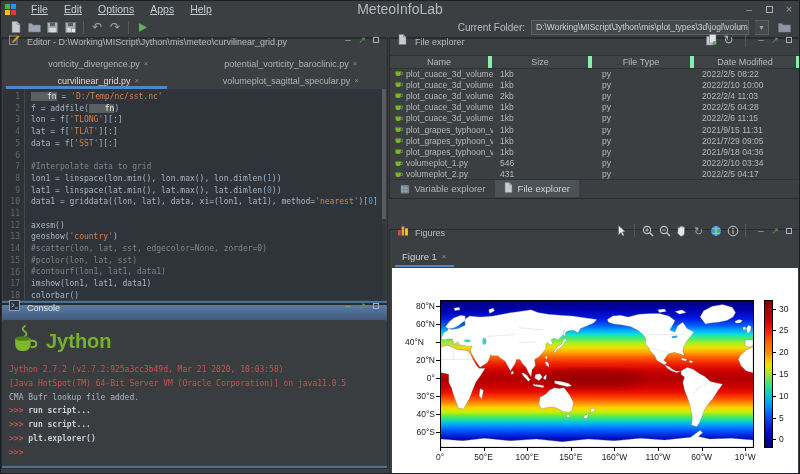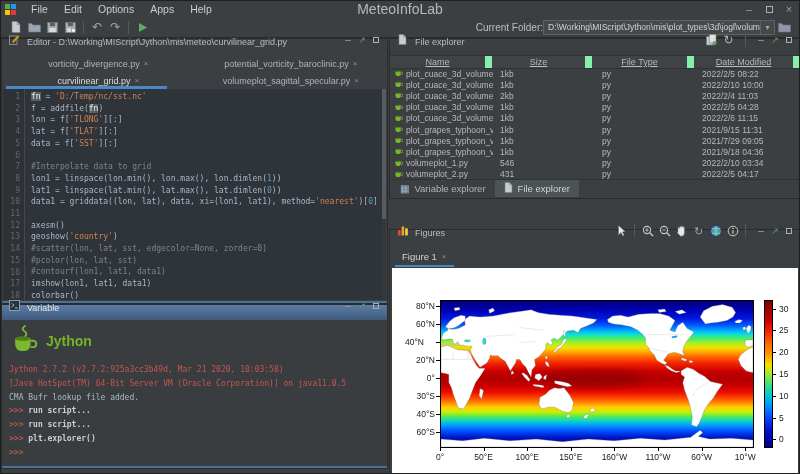--- a/index.html
+++ b/index.html
@@ -3,32 +3,32 @@
 <meta charset="utf-8">
 <style>
   html,body{margin:0;padding:0;background:#1e1f22;}
   *{box-sizing:border-box;}
   .window{position:relative;width:800px;height:474px;background:#3c3f41;overflow:hidden;
     font-family:"Liberation Sans",sans-serif;color:#bbb;border:1px solid #1e1f22;}
   
   .titlebar{position:absolute;left:0;top:0;right:0;height:16px;display:flex;align-items:center;
     background:#3c3f41;font-size:10.5px;color:#c7ccd1;}
   .applogo{width:13px;height:12px;margin:0 5px 0 4px;display:flex;align-items:center;}
-  .menu-item{padding:0 8px;cursor:default;}
+  .menu-item{padding:0 8px;cursor:default;text-decoration:underline;}
   .win-title{position:absolute;left:50%;transform:translateX(-50%);color:#b4b9bd;font-size:14px;}
   .wincontrols{margin-left:auto;display:flex;}
   .wbtn{width:20px;text-align:center;color:#aab0b6;font-size:11px;line-height:16px;}
   .maxbox{display:inline-block;width:7px;height:7px;border:1px solid #aab0b6;vertical-align:0;}
   
   .toolbar{position:absolute;left:0;top:16px;right:0;height:21px;display:flex;align-items:center;
     padding:0 6px;background:#3c3f41;border-bottom:1px solid #2b2b2b;}
   .tbico{width:18px;height:18px;display:flex;align-items:center;justify-content:center;}
   .tbsep{width:1px;height:13px;background:#55595c;margin:0 4px;display:inline-block;}
   .uglyph{color:#9fa6ad;font-size:12px;line-height:12px;}
-  .cf-group{margin-left:auto;display:flex;align-items:center;gap:0;text-align:right;}
+  .cf-group{margin-left:auto;display:flex;align-items:center;gap:6px;text-align:right;}
   .cf-label{font-size:10px;color:#b9bec3;}
   .combo{width:218px;height:15px;background:#45494a;border:1px solid #5e6163;color:#cdd2d6;
     font-size:8.5px;line-height:13px;padding:0 4px;white-space:nowrap;overflow:hidden;}
   .combo-arrow{width:14px;height:15px;background:#45494a;border:1px solid #5e6163;border-left:none;
     color:#9fa6ad;font-size:8px;display:flex;align-items:center;justify-content:center;}
   
   .panel{position:absolute;background:#3c3f41;border:1px solid #2b2b2b;}
   .phdr{height:15px;display:flex;align-items:flex-end;gap:4px;padding:8px 4px;font-size:9px;color:#b8bcbf;}
   .phdr .grow{flex:1;}
   .pbtn{width:14px;text-align:center;font-size:10px;color:#9aa0a6;line-height:14px;}
@@ -43,39 +43,39 @@
   .etab.active{color:#d8dcdf;}
   .etab.active::after{content:"";position:absolute;left:4px;right:28px;bottom:0;height:3px;background:#4A88C7;}
   .tclose{color:#8d9398;font-size:8px;}
   .code-wrap{position:absolute;left:1px;right:1px;top:50px;bottom:3px;background:#2f343a;
     display:flex;overflow:hidden;font-family:"DejaVu Sans Mono",monospace;font-size:8px;line-height:11.7px;}
   .gutter{width:22px;background:#2e3236;border-right:1px solid #46494c;color:#63686d;
     text-align:right;padding:2px 4px 0 0;flex:none;}
   .codecol{flex:1;padding:2px 0 0 6px;white-space:pre;overflow:hidden;}
   .cline{height:11.7px;}
   .codecol .d{color:#A9B7C6;} .codecol .s{color:#CE8350;} .codecol .c{color:#7f8487;}
-  .codecol .n{color:#6897BB;} .codecol .hl{background:#5A5F62;color:#eceff1;}
+  .codecol .n{color:#6897BB;} .codecol .hl{background:#5A5F62;color:#eceff1;padding-left:16px;}
   .vsb{position:absolute;right:1px;top:50px;bottom:5px;width:4px;background:#34383c;}
   .vsb-thumb{position:absolute;left:0;right:0;top:0;height:62%;background:#565c62;}
   
   #console-panel{left:0;top:303px;width:387px;height:165px;}
   #console-panel .phdr{background:linear-gradient(#5c7ca6,#3e5878);color:#e2e6ea;}
   .console-body{position:absolute;left:1px;right:1px;top:15px;bottom:3px;background:#3a3d3f;
     padding:3px 6px;font-family:"DejaVu Sans Mono",monospace;font-size:8px;line-height:13.8px;overflow:hidden;}
   .jylogo{display:flex;align-items:center;gap:7px;margin:2px 0 4px 2px;height:34px;}
-  .jytext{font-family:"Liberation Sans",sans-serif;font-size:14px;font-weight:bold;color:#76b32a;}
+  .jytext{font-family:"Liberation Sans",sans-serif;font-size:20px;font-weight:bold;color:#76b32a;}
   .console-body .red{color:#C75450;}
   .console-body .plain{color:#A9B7C6;}
   .console-body .prompt{color:#C75450;font-weight:bold;}
   .console-body .cmd{color:#c9cfd5;font-weight:bold;}
   
   #fe-panel{left:388px;top:37px;width:412px;height:161px;}
   .fe-cols{display:flex;height:14px;background:#3f4345;border-top:1px solid #303335;
     border-bottom:1px solid #303335;font-size:9px;color:#b5b9bc;}
-  .fe-col{display:flex;align-items:center;justify-content:center;border-right:7px solid #86efac;text-decoration:underline;}
+  .fe-col{display:flex;align-items:center;justify-content:center;border-right:4px solid #86efac;}
   .fe-rows{position:absolute;left:1px;right:1px;top:29px;bottom:19px;overflow:hidden;
     font-size:8.5px;color:#b5b9bc;}
   .fe-row{display:flex;height:11.2px;align-items:center;}
   .fc{overflow:hidden;white-space:nowrap;}
   .fc-name{width:102px;padding-left:3px;display:flex;align-items:center;gap:3px;flex:none;}
   .fc-size{width:100px;padding-left:7px;flex:none;}
   .fc-type{width:102px;padding-left:9px;flex:none;}
   .fc-date{flex:1;padding-left:7px;}
   .fe-tabs{position:absolute;left:1px;right:1px;bottom:1px;height:18px;display:flex;
     background:#3c3f41;border-top:1px solid #303335;font-size:9.5px;color:#b0b4b8;}
@@ -252,21 +252,21 @@
 
   <div class="panel" id="console-panel">
     <div class="phdr">
       <span class="fico" id="console-icon-slot">
           <svg width="11" height="11" viewBox="0 0 11 11">
             <rect x="0.5" y="0.5" width="10" height="10" fill="#2e3236" stroke="#9fb6c8" stroke-width="0.8"></rect>
             <path d="M2.5 3.2 l2.6 2 -2.6 2" stroke="#7fb2e5" fill="none" stroke-width="1"></path>
             <path d="M6 8 h3" stroke="#7fb2e5" stroke-width="1"></path>
           </svg>
         </span>
-      <span>Variable</span>
+      <span>Console</span>
       <span class="grow"></span>
       <span style="display:flex;">
           <span class="pbtn"><span class="mingl">–</span></span>
           <span class="pbtn"><span class="flgl">↗</span></span>
           <span class="pbtn"><span class="maxbox"></span></span>
         </span>
     </div>
     <div class="console-body">
       <div class="jylogo">
         <span id="jython-cup-slot"><svg width="28" height="32" viewBox="0 0 20 22">

